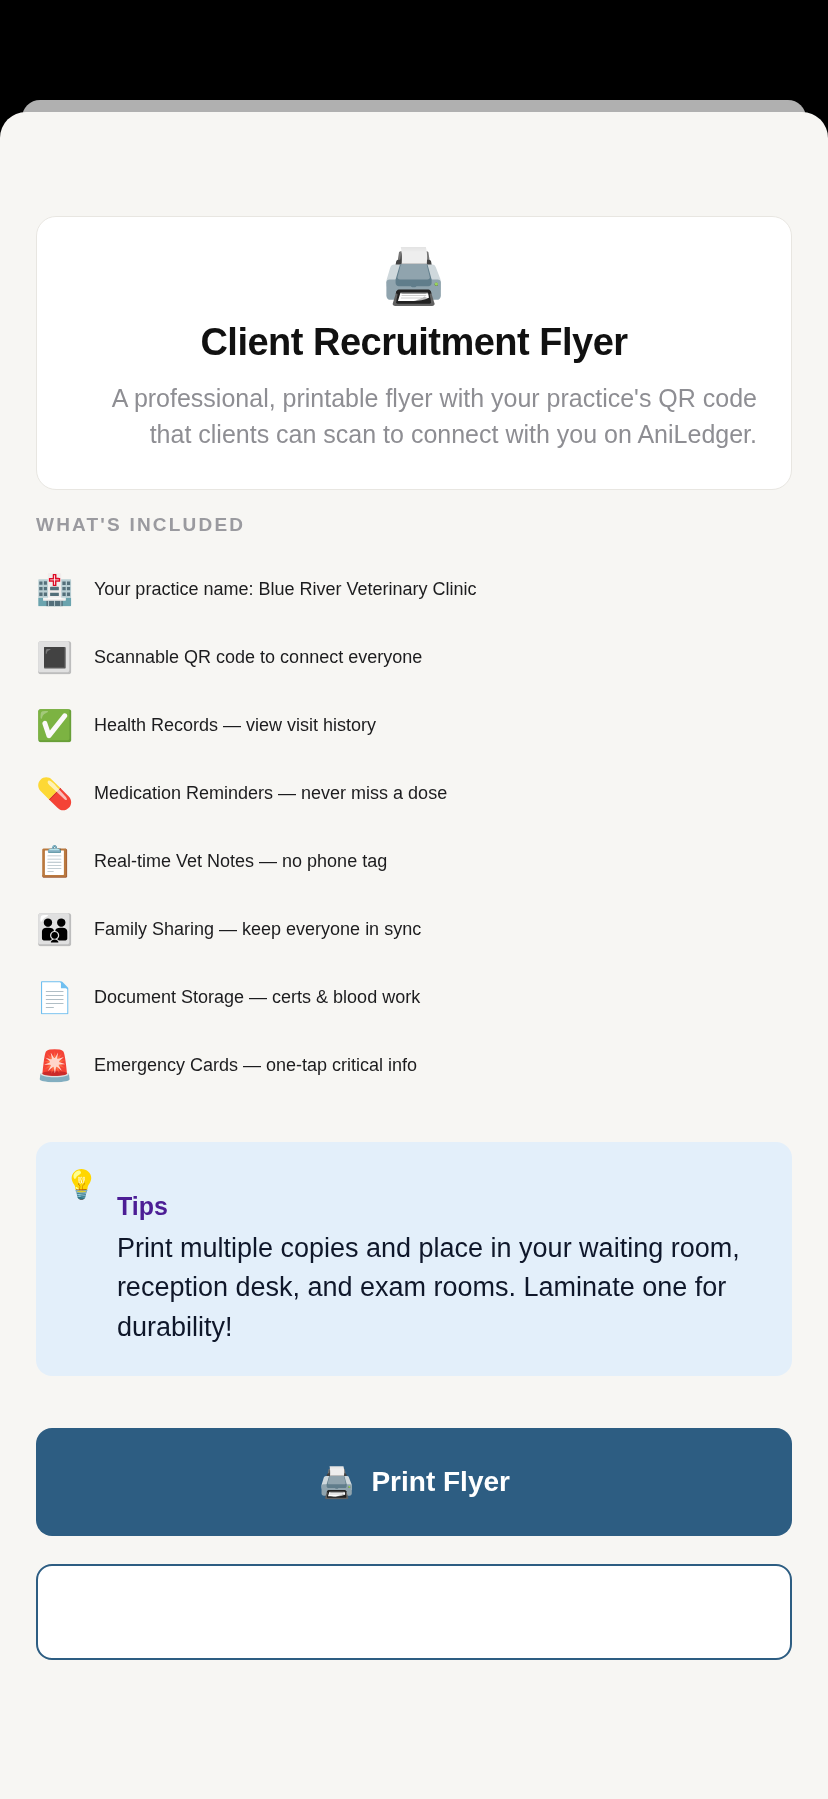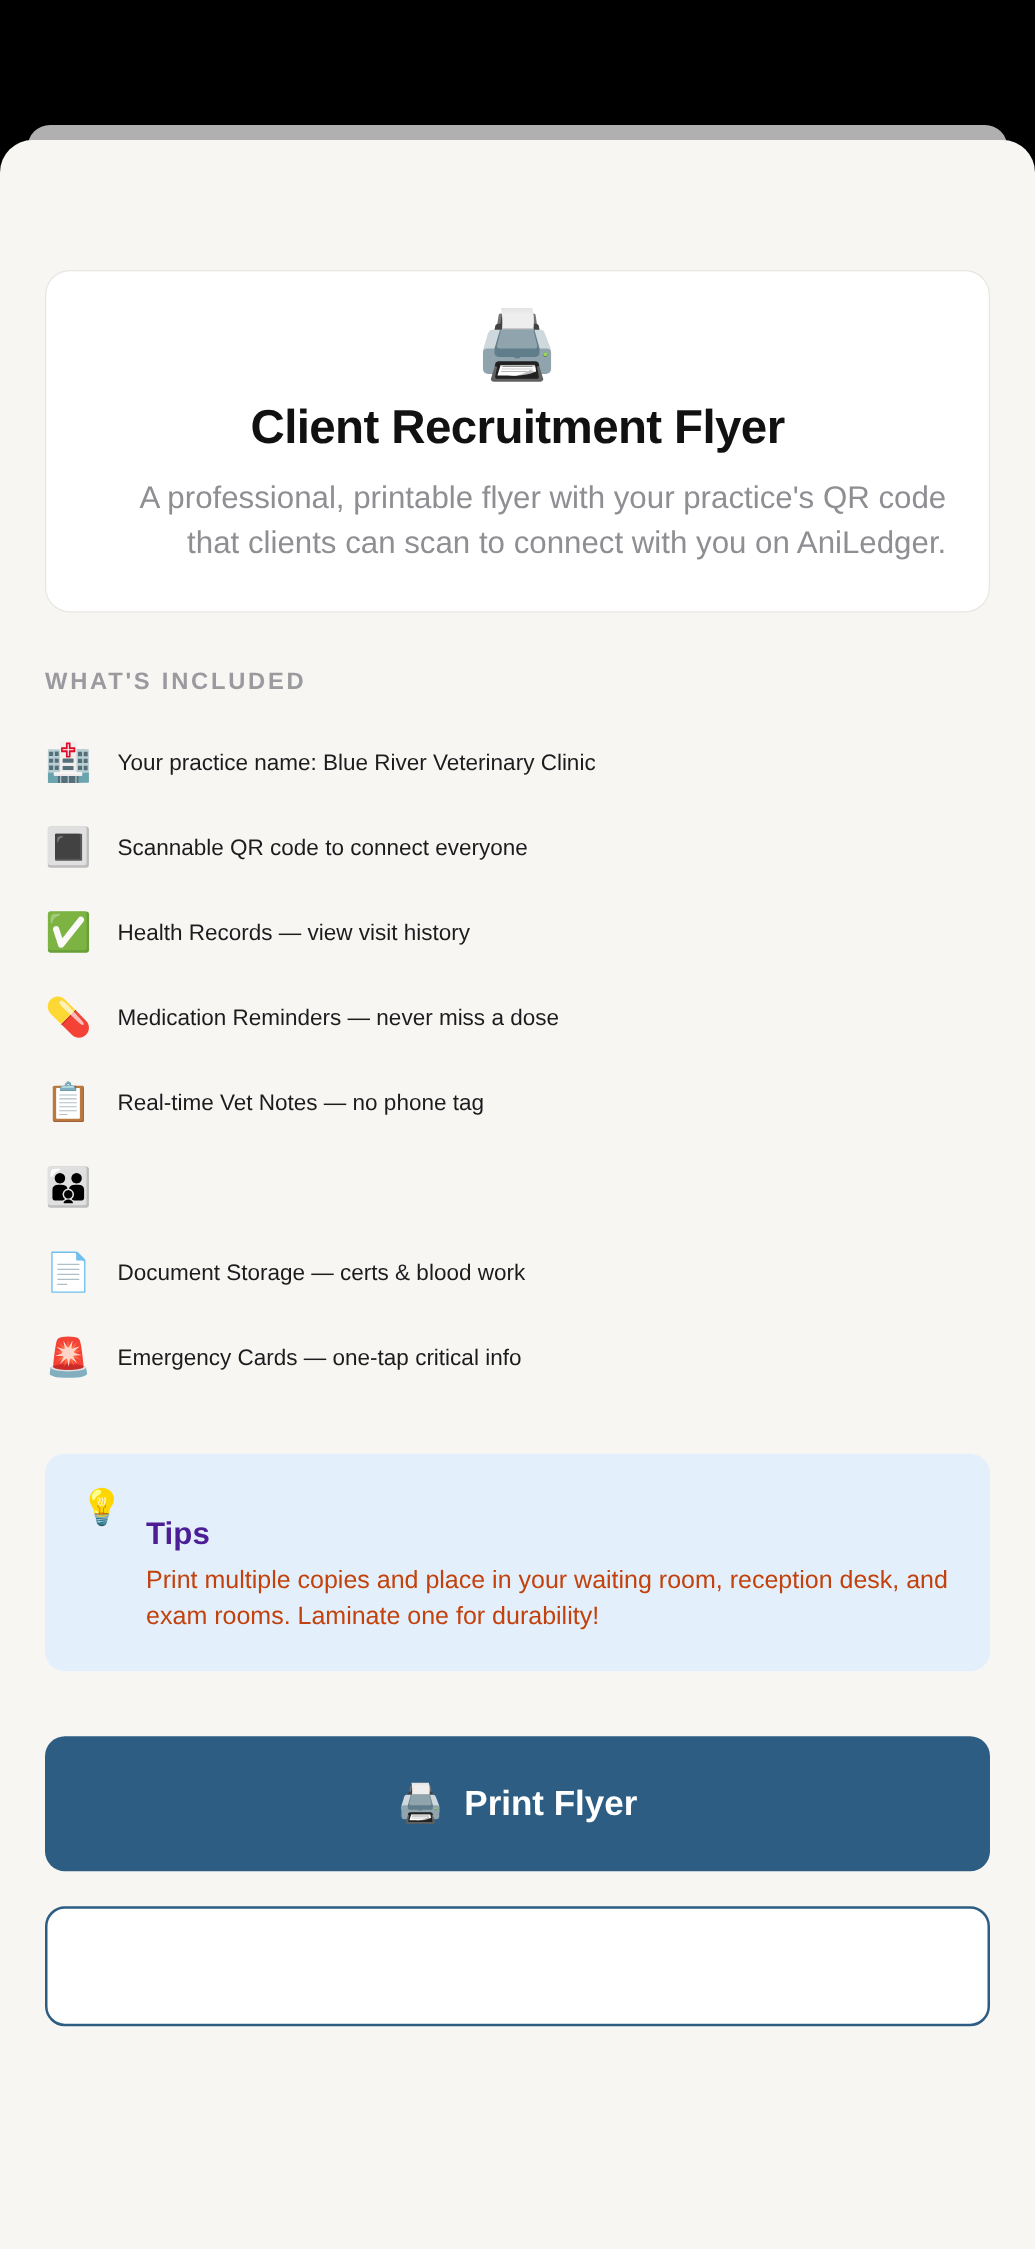--- a/index.html
+++ b/index.html
@@ -61,21 +61,21 @@
   }
   .hero-sub {
     font-size:25px;
     line-height:1.45;
     color:#8e8e93;
     text-align:right;
   }
 
   
   .section-heading {
-    margin-top:45px;
+    margin-top:24px;
     font-size:19px;
     font-weight:bold;
     letter-spacing:2.2px;
     color:#9a9a9f;
   }
 
   
   .feature-list { margin-top:20px; }
   .feature-row {
     display:flex;
@@ -104,23 +104,23 @@
   }
   .tips-emoji { font-size:28px; line-height:1.2; flex:0 0 34px; }
   .tips-title {
     font-size:25px;
     font-weight:bold;
     color:#4c1d95;
     margin-bottom:8px;
     margin-top:24px;
   }
   .tips-body {
-    font-size:20px;
+    font-size:27px;
     line-height:1.48;
-    color:#c2410c;
+    color:#0f172a;
   }
 
   
   .primary-button {
     margin-top:52px;
     height:108px;
     background:#2d5d82;
     border-radius:16px;
     display:flex;
     align-items:center;
@@ -185,20 +185,21 @@
           <span class="feature-text">Medication Reminders — never miss a dose</span>
         </div>
 
         <div class="feature-row">
           <span class="feature-emoji">📋</span>
           <span class="feature-text">Real-time Vet Notes — no phone tag</span>
         </div>
 
         <div class="feature-row">
           <span class="feature-emoji">👪</span>
+          <span class="feature-text">Family Sharing — keep everyone in sync</span>
         </div>
 
         <div class="feature-row">
           <span class="feature-emoji">📄</span>
           <span class="feature-text">Document Storage — certs &amp; blood work</span>
         </div>
 
         <div class="feature-row">
           <span class="feature-emoji">🚨</span>
           <span class="feature-text">Emergency Cards — one-tap critical info</span>

